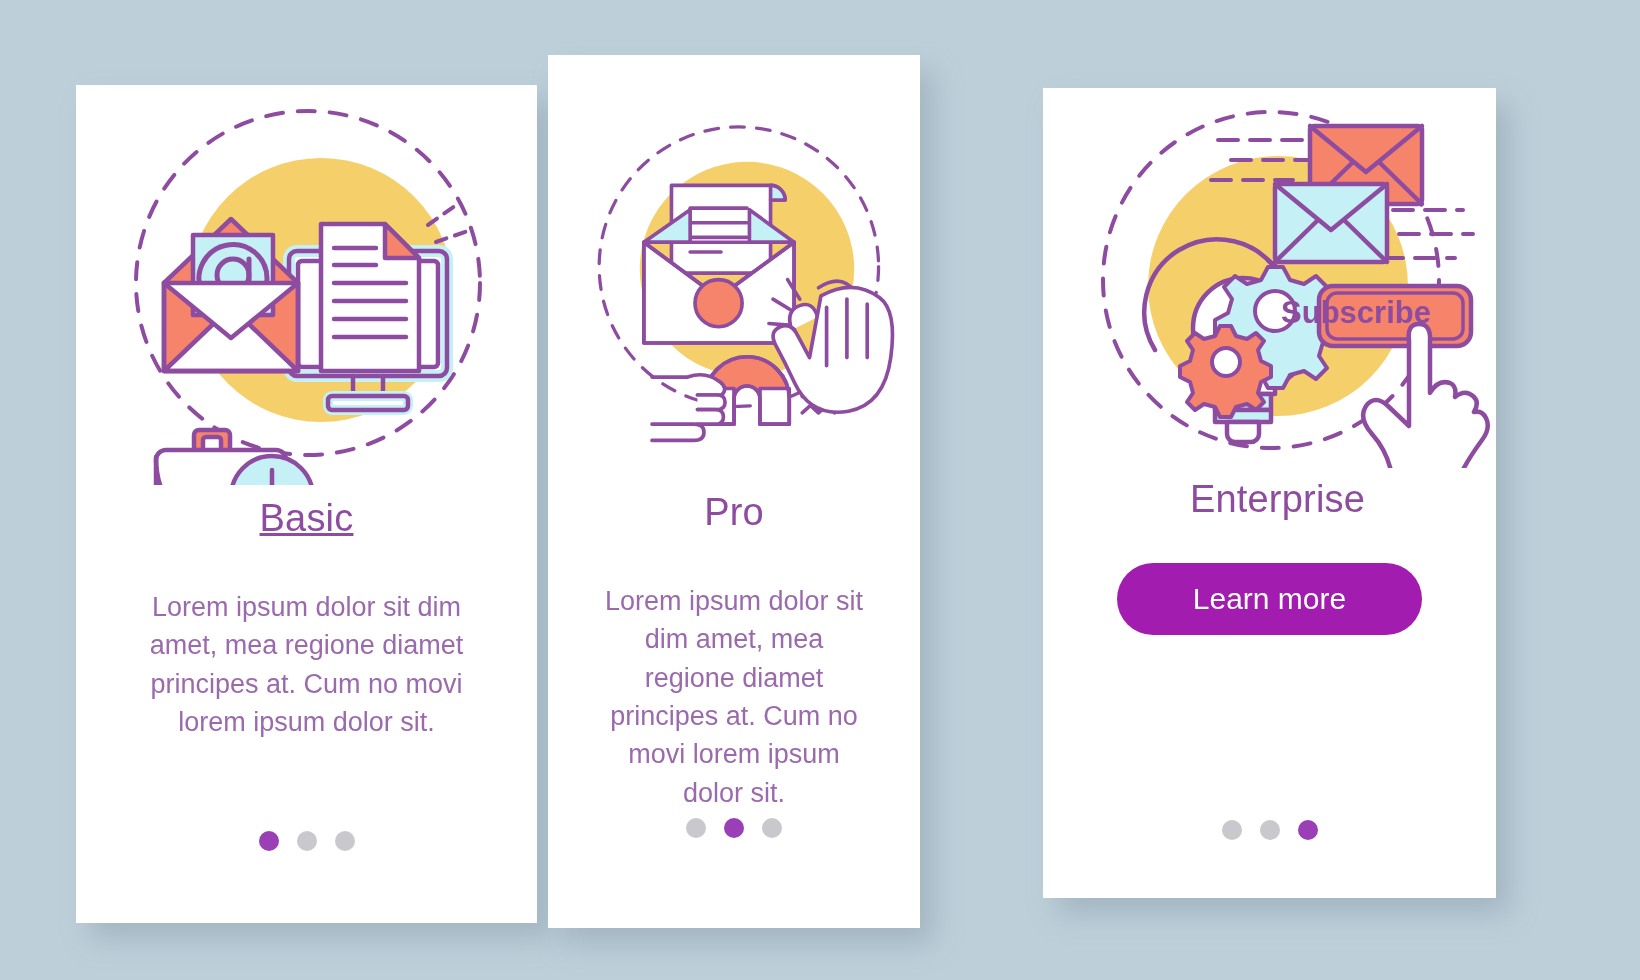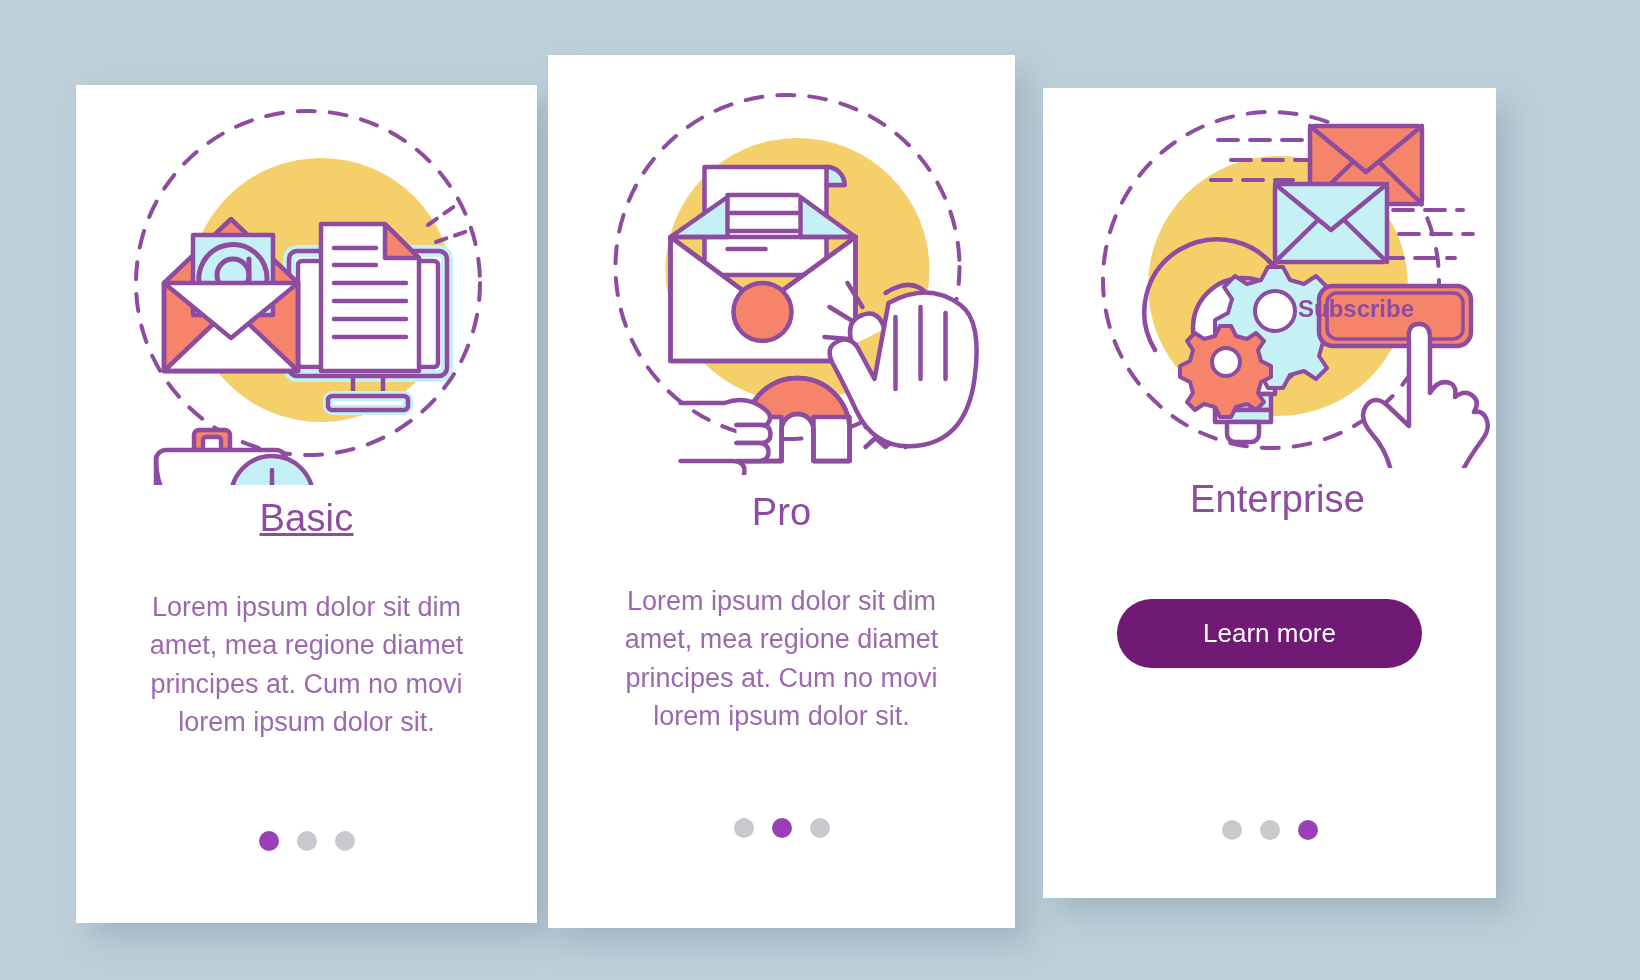--- a/index.html
+++ b/index.html
@@ -11,21 +11,21 @@
   body { background: #bdd0da; position: relative; }
 
   .stage { position: absolute; inset: 0; }
 
   .card {
     position: absolute;
     background: #ffffff;
     box-shadow: 14px 16px 26px rgba(120,140,155,0.38);
   }
   #card-0 { left: 76px;  top: 85px;  width: 461px; height: 838px; }
-  #card-1 { left: 548px; top: 55px;  width: 467px; height: 873px; }
+  #card-1 { left: 548px; top: 55px;  width: 372px; height: 873px; }
   #card-2 { left: 1043px;top: 88px;  width: 453px; height: 810px; }
 
   .illus {
     position: relative;
     width: 100%;
   }
   #card-0 .illus { height: 400px; }
   #card-1 .illus { height: 420px; }
   #card-2 .illus { height: 380px; }
 
@@ -48,30 +48,29 @@
     line-height: 1.42;
     text-align: center;
     padding: 0 52px;
   }
   #card-0 .card-desc { margin-top: 48px; }
   #card-1 .card-desc { margin-top: 48px; }
   #card-2 .card-desc { margin-top: 44px; padding: 0 48px; }
 
   .cta-wrap { display: flex; justify-content: center; margin-top: 42px; }
   .cta {
-    background: #701a75;
+    background: #a21caf;
     color: #ffffff;
     border: none;
     border-radius: 40px;
-    font-size: 26px;
+    font-size: 30px;
     font-family: "Liberation Sans", sans-serif;
     padding: 19px 0;
     width: 305px;
     cursor: pointer;
-    margin-top: 36px;
   }
 
   .dots { display: flex; justify-content: center; gap: 18px; position: absolute; left: 0; right: 0; }
   #card-0 .dots { bottom: 72px; }
   #card-1 .dots { bottom: 90px; }
   #card-2 .dots { bottom: 58px; }
   .dot { width: 20px; height: 20px; border-radius: 50%; background: #c9c9cd; cursor: pointer; }
   .dot.active { background: #9a3fb5; }
 </style>
 </head>
@@ -287,14 +286,14 @@
     <div class="dots">
       <span class="dot"></span>
       <span class="dot"></span>
       <span class="dot active"></span>
     </div>
   </div>
 
 </div>
 
 <div id="subscribe-label" style="position:absolute; left:1276px; top:295px; width:160px; text-align:center;
-            color:#8e4ca0; font-size:24px; font-weight:bold; font-family:'Liberation Sans', sans-serif;
+            color:#8e4ca0; font-size:31px; font-weight:bold; font-family:'Liberation Sans', sans-serif;
             pointer-events:none;">Subscribe</div>
 
 </body></html>

